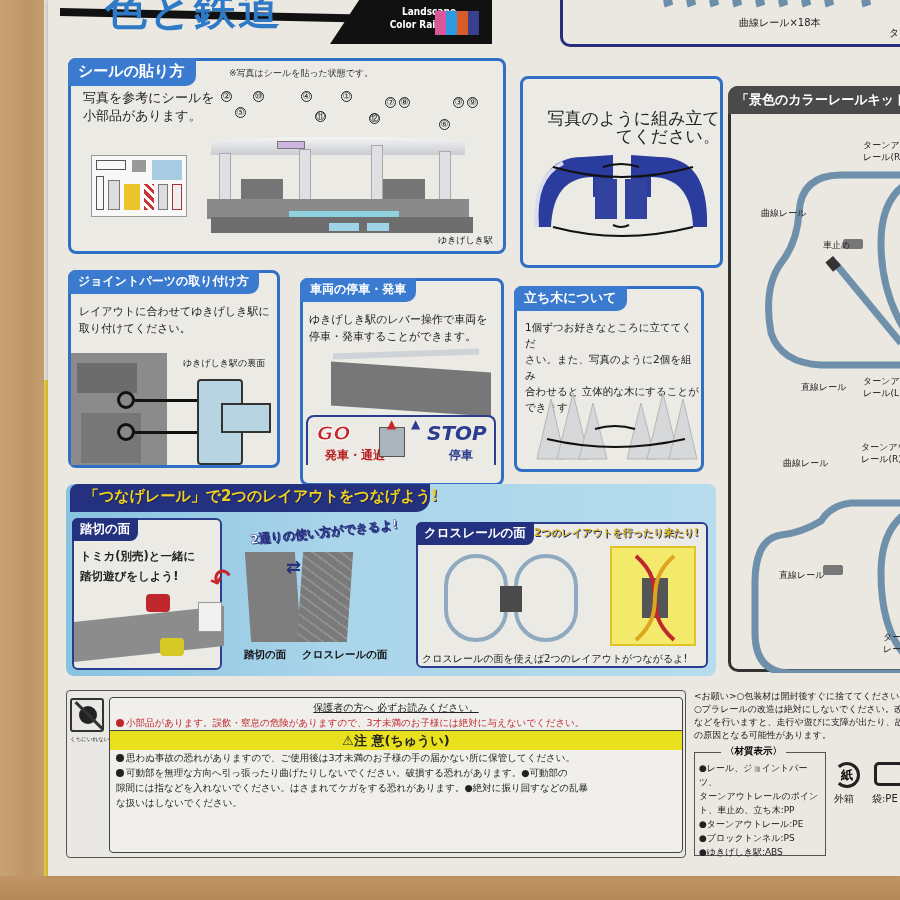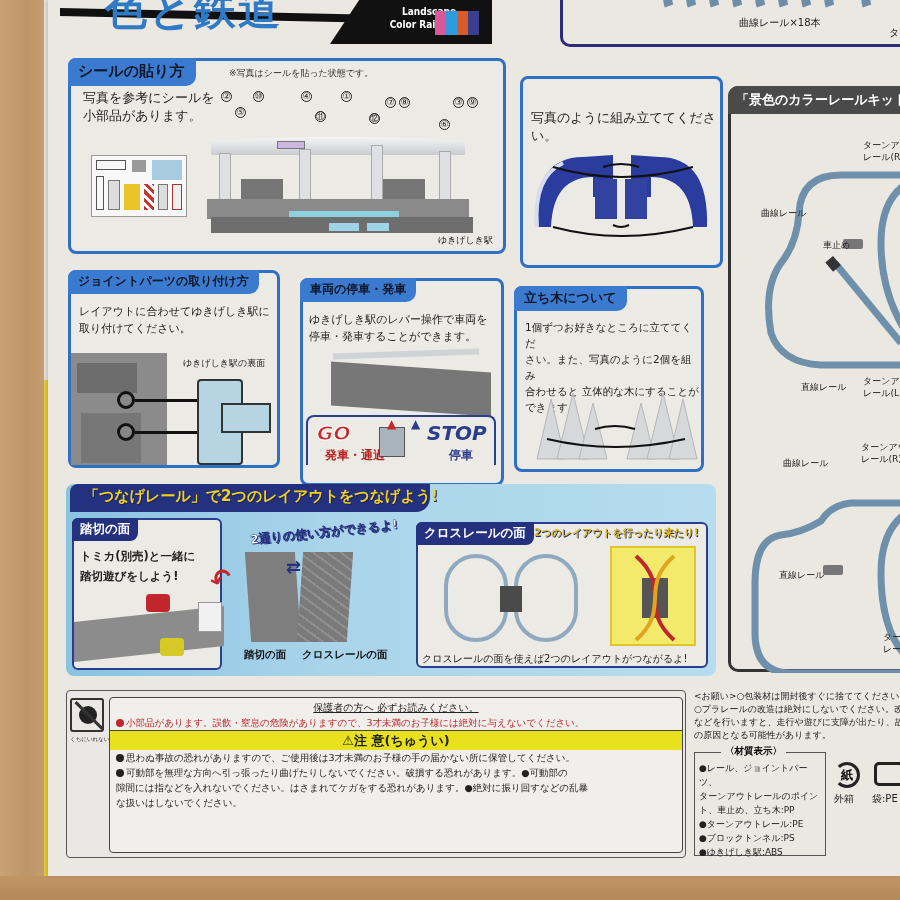--- a/index.html
+++ b/index.html
@@ -43,21 +43,21 @@
       color:#fff; font-weight:bold; font-size:10px; line-height:13px; font-family:"DejaVu Sans Condensed","DejaVu Sans",sans-serif;
     }
     .hdr-colors { position:absolute; left:435px; top:11px; display:flex; height:24px; }
     .hdr-colors span { display:block; width:11px; height:24px; }
 
     
     .panel {
       position:absolute; border:3px solid #2f6fc4; border-radius:8px; background:#eceae4;
     }
     .panel-tab {
-      position:absolute; left:-3px; top:-3px; background:#3b7bcf; color:#0f172a; font-weight:bold;
+      position:absolute; left:-3px; top:-3px; background:#3b7bcf; color:#ffffff; font-weight:bold;
       border-radius:8px 0 10px 0; padding:3px 10px 4px 10px; font-size:14px; white-space:nowrap;
     }
     .panel-text { position:absolute; font-size:12.5px; color:#222; line-height:18px; }
     .note { position:absolute; font-size:9px; color:#333; }
     .small { font-size:9px; color:#222; position:absolute; }
 
     
     .station-roof { position:absolute; background:linear-gradient(#f5f5f5,#c9cbd0); border-radius:50% 50% 0 0 / 30% 30% 0 0; }
     .gray { background:#8a8a8a; }
     .pillar { position:absolute; background:#dfe0e4; border:1px solid #aaa; }
@@ -192,21 +192,21 @@
   <div class="num" style="left:298px;top:52px;">⑫</div>
   <div class="num" style="left:314px;top:36px;">⑦</div>
   <div class="num" style="left:328px;top:36px;">⑧</div>
   <div class="num" style="left:368px;top:58px;">⑥</div>
   <div class="num" style="left:382px;top:36px;">③</div>
   <div class="num" style="left:396px;top:36px;">⑨</div>
   <div class="small" style="right:10px;bottom:4px;">ゆきげしき駅</div>
 </div>
 
 <div class="panel" style="left:520px;top:76px;width:203px;height:192px;">
-  <div class="panel-text" style="left:8px;top:30px;font-size:13px;">写真のように組み立ててください。</div>
+  <div class="panel-text" style="left:8px;top:30px;font-size:17px;text-align:right;">写真のように組み立ててください。</div>
   <svg width="196" height="120" style="position:absolute;left:0;top:58px">
     <path d="M12 90 Q10 20 60 20 L90 18 L90 60 L70 60 L70 40 Q30 40 28 90 Z" fill="#2a3c9e"></path>
     <path d="M184 90 Q186 20 136 20 L108 18 L108 60 L128 60 L128 40 Q168 40 170 90 Z" fill="#2a3c9e"></path>
     <path d="M14 90 Q10 40 40 26" stroke="#d9dcef" stroke-width="4" fill="none"></path>
     <rect x="72" y="42" width="22" height="40" fill="#31439f"></rect>
     <rect x="102" y="42" width="22" height="40" fill="#31439f"></rect>
     <g stroke="#111" stroke-width="2" fill="none">
       <path d="M30 30 Q98 50 170 30"></path>
       <path d="M80 30 Q98 24 116 30"></path>
       <path d="M30 90 Q98 108 170 90"></path>

